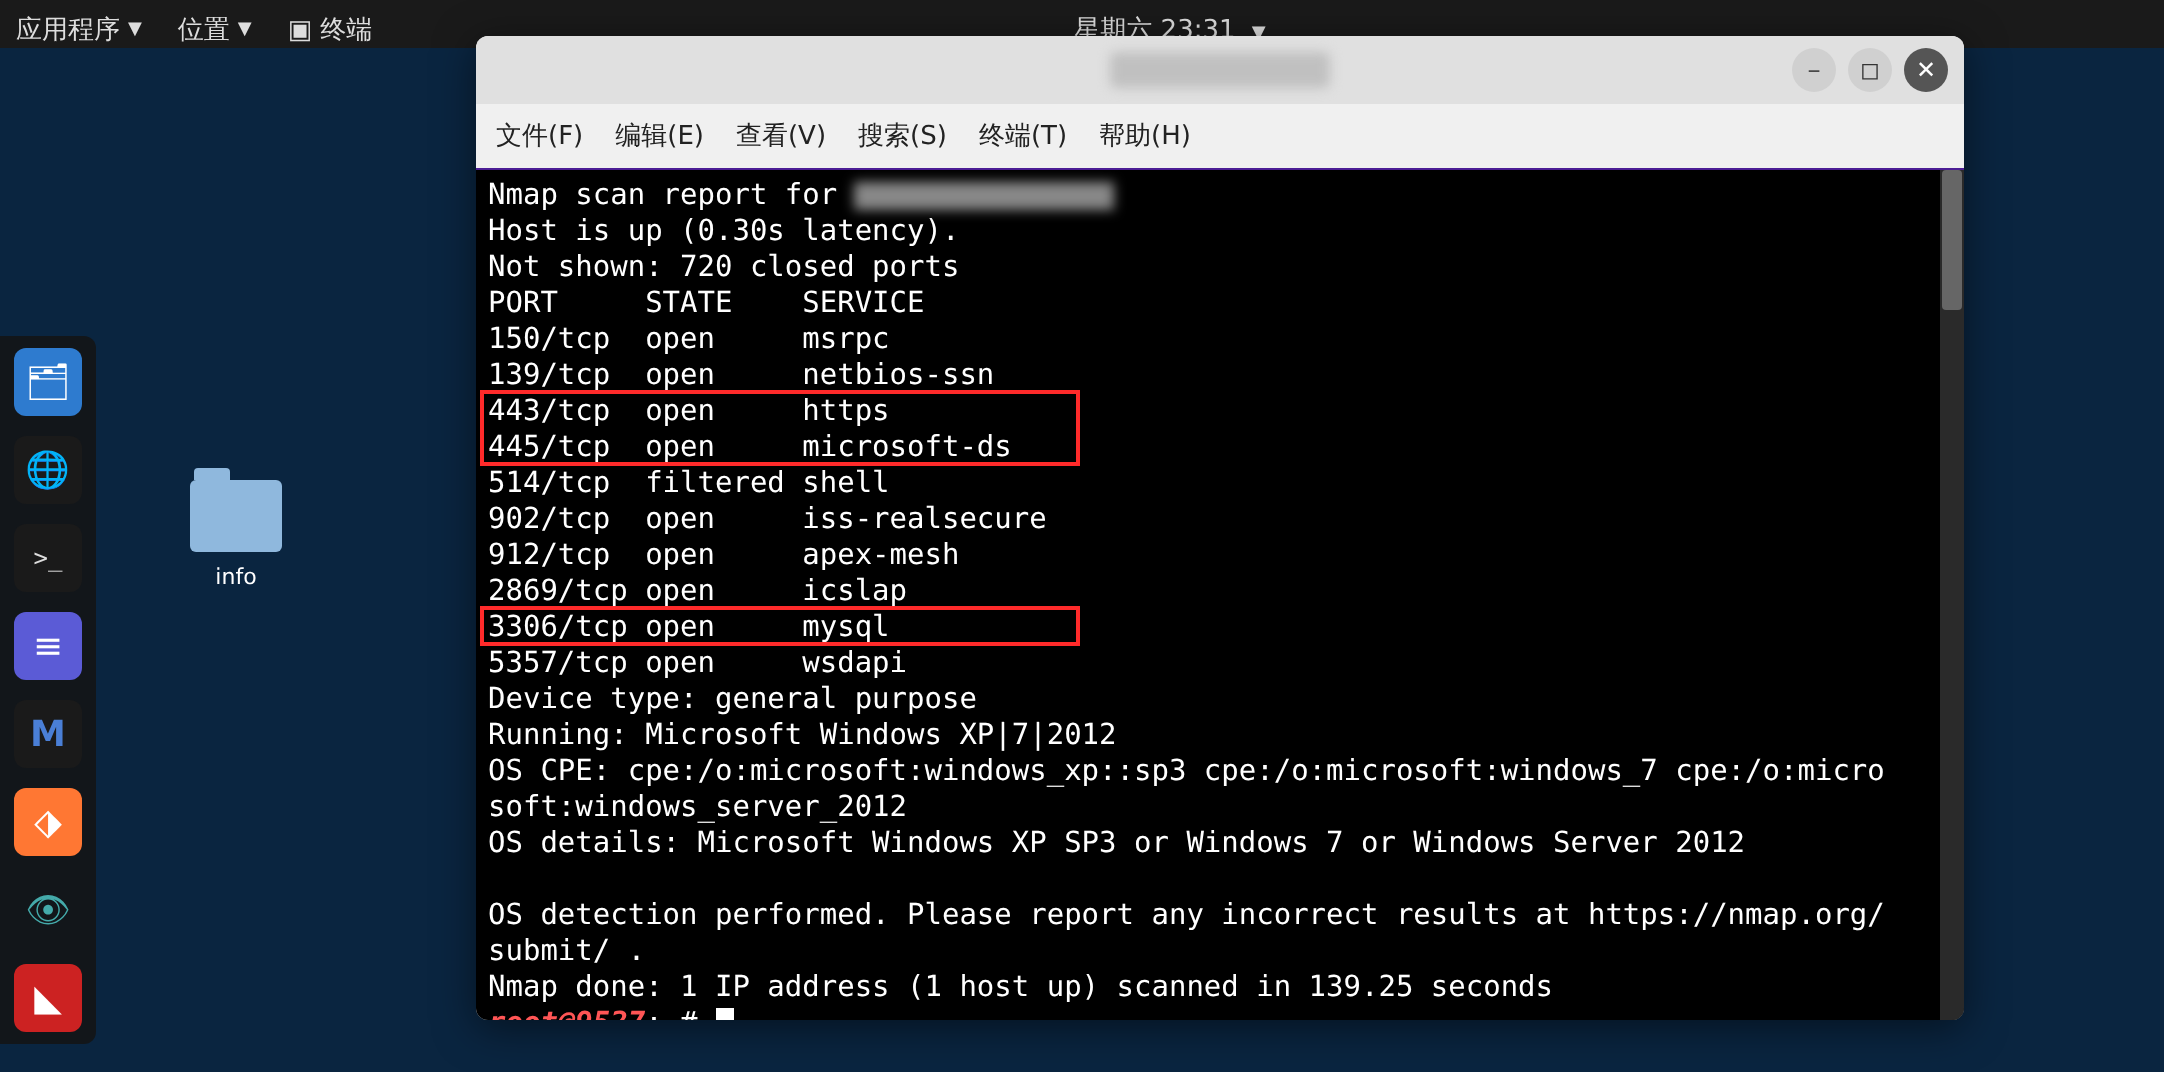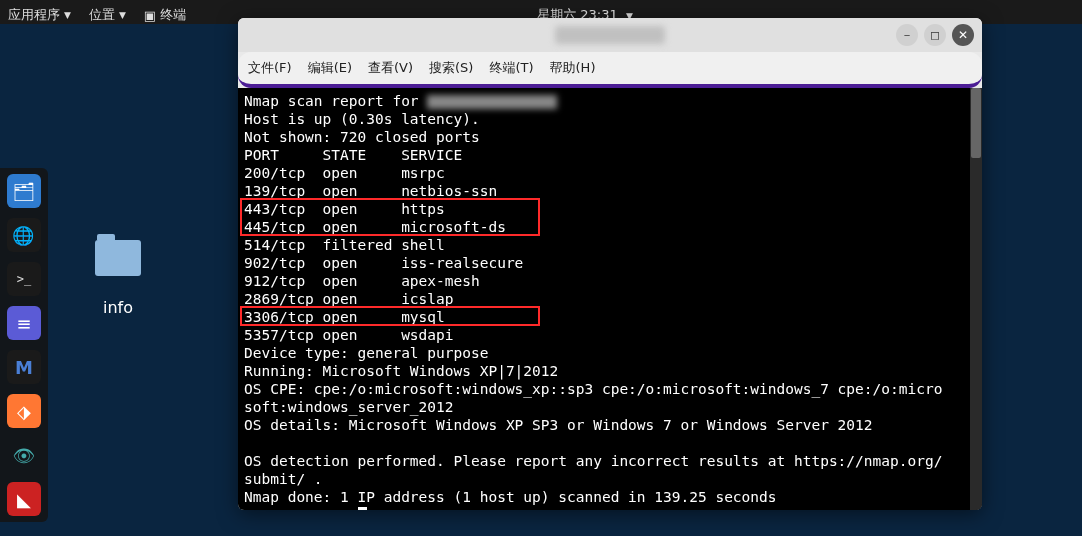--- a/index.html
+++ b/index.html
@@ -63,21 +63,21 @@
   .folder-glyph {
     width: 46px; height: 36px;
     background: #8fb8dd;
     border-radius: 3px;
     position: relative;
   }
   .folder-glyph::before {
     content: ""; position: absolute; top: -6px; left: 2px;
     width: 18px; height: 6px; background: #8fb8dd; border-radius: 2px 2px 0 0;
   }
-  .desktop-icon-label { color: #fff; font-size: 16px; margin-top: 22px; }
+  .desktop-icon-label { color: #fff; font-size: 11px; margin-top: 6px; }
   
   .term-window {
     position: absolute; left: 238px; top: 18px;
     width: 744px; height: 492px;
     background: #e9e9e9;
     border-radius: 6px;
     box-shadow: 0 4px 20px rgba(0,0,0,0.5);
     display: flex; flex-direction: column;
     overflow: hidden;
   }
@@ -96,22 +96,21 @@
     width: 22px; height: 22px; border-radius: 50%;
     background: #d0d0d0; color: #333;
     display: flex; align-items: center; justify-content: center;
     font-size: 12px; cursor: pointer; border: none;
   }
   .win-btn.close { background: #555; color: #fff; }
   .menubar {
     height: 26px; background: #f0f0f0;
     display: flex; align-items: center; padding: 16px 10px;
     font-size: 13px; color: #222;
-    border-bottom: 4px solid #4c1d95;
-    border-radius: 13px;
+    border-bottom: 1px solid #4c1d95;
   }
   .menubar .mb-item { margin-right: 16px; cursor: pointer; }
   .term-body {
     flex: 1; background: #000;
     position: relative;
     overflow: hidden;
   }
   .term-scroll {
     position: absolute; right: 0; top: 0; bottom: 0;
     width: 12px; background: #2a2a2a;
@@ -200,21 +199,21 @@
     <div class="mb-item">查看(V)</div>
     <div class="mb-item">搜索(S)</div>
     <div class="mb-item">终端(T)</div>
     <div class="mb-item">帮助(H)</div>
   </div>
   <div class="term-body">
     <div class="term-content"><span>Nmap scan report for </span><span class="blur-span"></span>
 <span>Host is up (0.30s latency).</span>
 <span>Not shown: 720 closed ports</span>
 <span>PORT     STATE    SERVICE</span>
-<span>200/tcp  open     msrpc</span>
+<span>150/tcp  open     msrpc</span>
 <span>139/tcp  open     netbios-ssn</span>
 <span>443/tcp  open     https</span>
 <span>445/tcp  open     microsoft-ds</span>
 <span>514/tcp  filtered shell</span>
 <span>902/tcp  open     iss-realsecure</span>
 <span>912/tcp  open     apex-mesh</span>
 <span>2869/tcp open     icslap</span>
 <span>3306/tcp open     mysql</span>
 <span>5357/tcp open     wsdapi</span>
 <span>Device type: general purpose</span>

